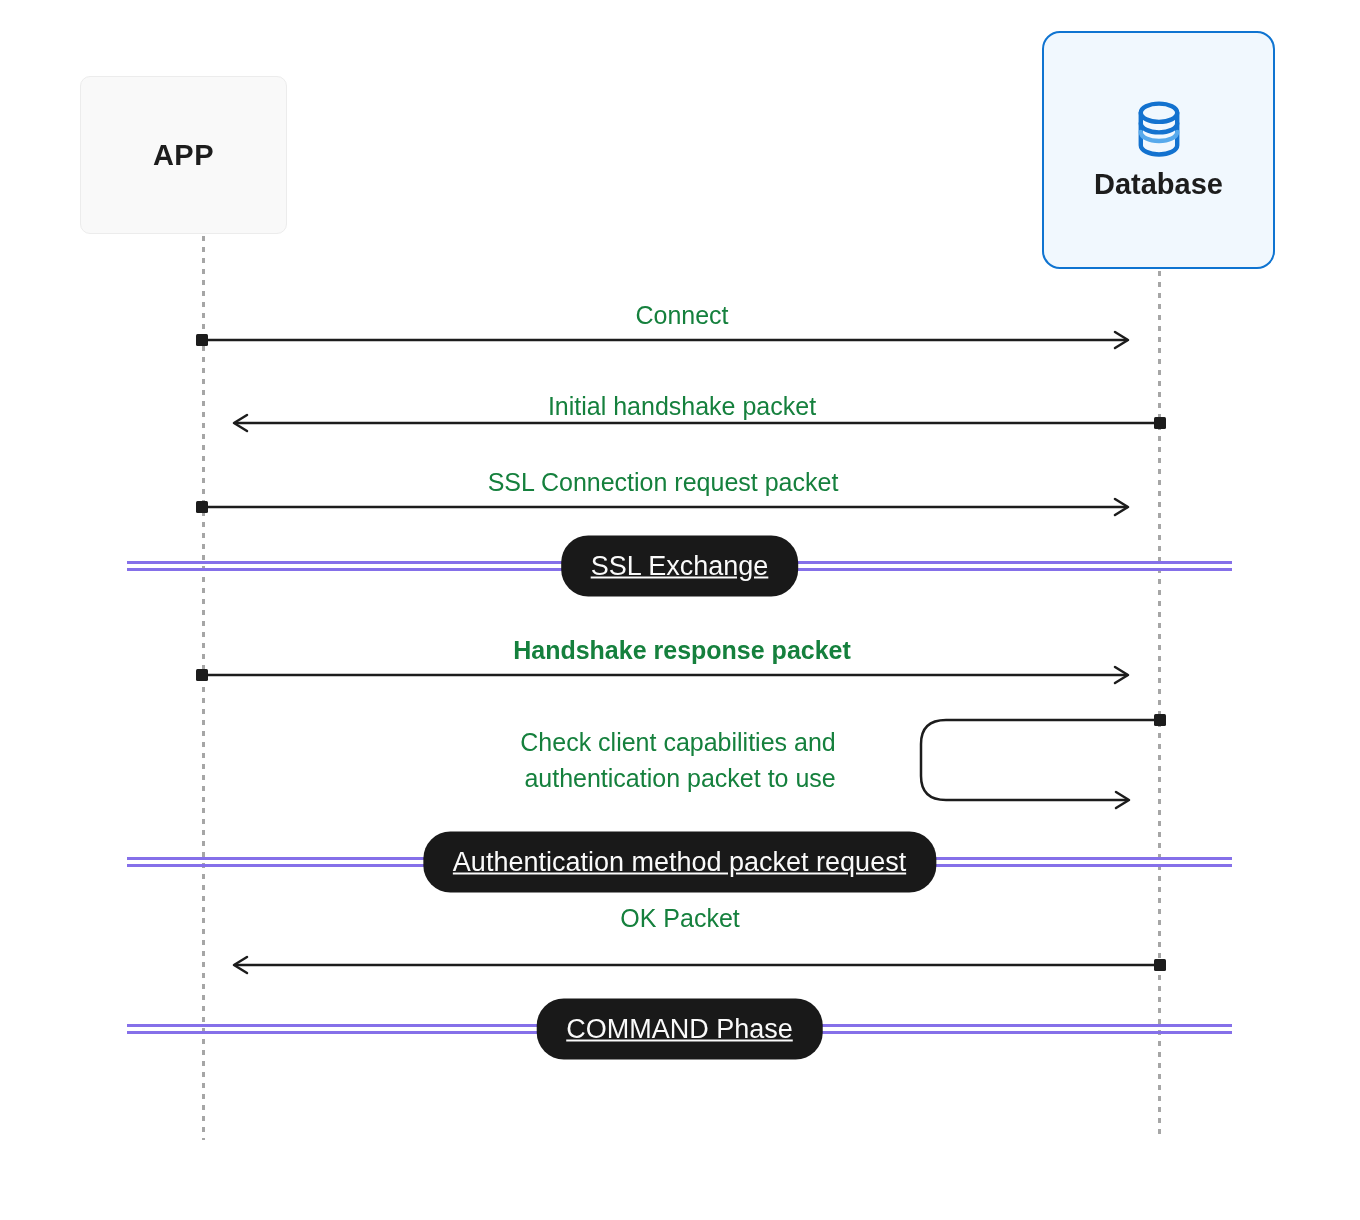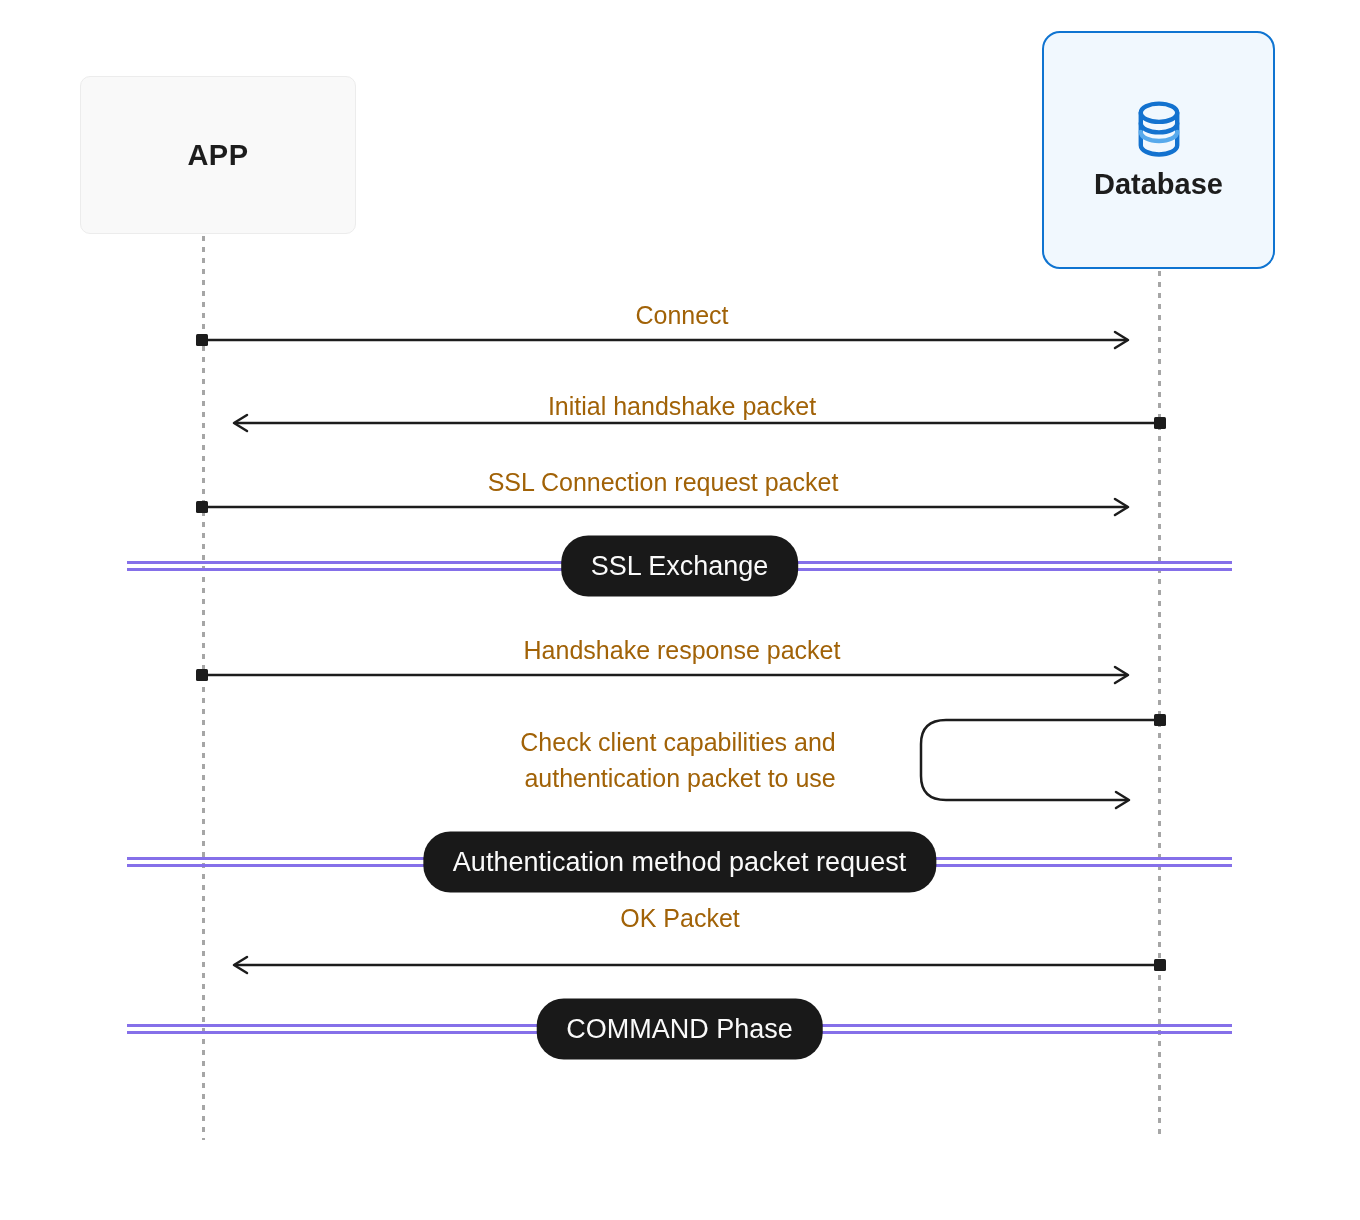--- a/index.html
+++ b/index.html
@@ -5,21 +5,21 @@
   html,body { margin:0; padding:0; background:#ffffff; }
   .canvas {
     position:relative; width:1360px; height:1220px;
     background:#ffffff; overflow:hidden;
     font-family:"Liberation Sans", sans-serif;
     color:#1d1d1d;
   }
 
   
   .actor-app {
-    position:absolute; left:80px; top:76px; width:276px; height:158px;
+    position:absolute; left:80px; top:76px; width:207px; height:158px;
     background:#f9f9f9; border:1.5px solid #ececec; border-radius:10px;
     display:flex; align-items:center; justify-content:center;
     box-sizing:border-box;
   }
   .actor-app .actor-label { font-size:29px; font-weight:700; letter-spacing:.5px; }
 
   .actor-db {
     position:absolute; left:1042px; top:31px; width:233px; height:238px;
     background:#f1f8fe; border:2.5px solid #0f74d1; border-radius:18px;
     display:flex; flex-direction:column; align-items:center; justify-content:center;
@@ -31,26 +31,26 @@
   .lifeline {
     position:absolute; width:2.5px;
     background:repeating-linear-gradient(to bottom,#a6a6a6 0 5px,transparent 5px 11px);
   }
   .lifeline-app { left:202px; top:236px; height:904px; }
   .lifeline-db  { left:1158px; top:271px; height:869px; }
 
   
   .msg-label {
     position:absolute; transform:translateX(-50%);
-    font-size:25px; line-height:32px; white-space:nowrap; color:#a16207;
+    font-size:25px; line-height:32px; white-space:nowrap; color:#15803d;
   }
   .label-connect   { left:682px; top:299px; }
   .label-initial   { left:682px; top:390px; }
   .label-sslreq    { left:663px; top:466px; }
-  .label-hresp     { left:682px; top:634px; }
+  .label-hresp     { left:682px; top:634px;font-weight:bold; }
   .label-ok        { left:680px; top:902px; }
   .label-selfloop  { left:678px; top:724px; text-align:right; line-height:36px; }
 
   
   .arrow { position:absolute; overflow:visible; }
   .arrow-connect { left:196px; top:328px; }
   .arrow-initial { left:226px; top:411px; }
   .arrow-sslreq  { left:196px; top:495px; }
   .arrow-hresp   { left:196px; top:663px; }
   .arrow-ok      { left:226px; top:953px; }
@@ -66,21 +66,21 @@
   .phase-ssl  { top:566px; }
   .phase-auth { top:862px; }
   .phase-cmd  { top:1029px; }
   .pline { position:absolute; left:0; right:0; height:3px; background:#8570e9; }
   .pline-1 { top:-5.5px; }
   .pline-2 { top:1.5px; }
   .phase-pill {
     position:absolute; left:50%; top:0; transform:translate(-50%,-50%);
     background:#191919; color:#fafafa;
     height:53px; line-height:53px; padding:4px 30px; border-radius:27px;
-    font-size:27px; white-space:nowrap;
+    font-size:27px; white-space:nowrap;text-decoration:underline;
   }
 </style>
 </head>
 <body>
 
 <div class="canvas">
 
   <div class="actor-app">
     <span class="actor-label">APP</span>
   </div>

